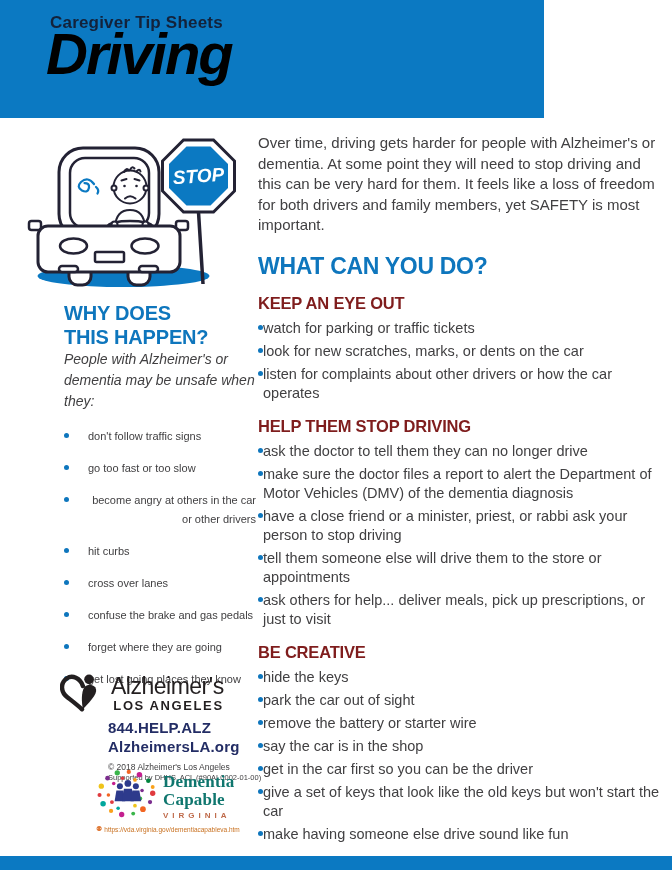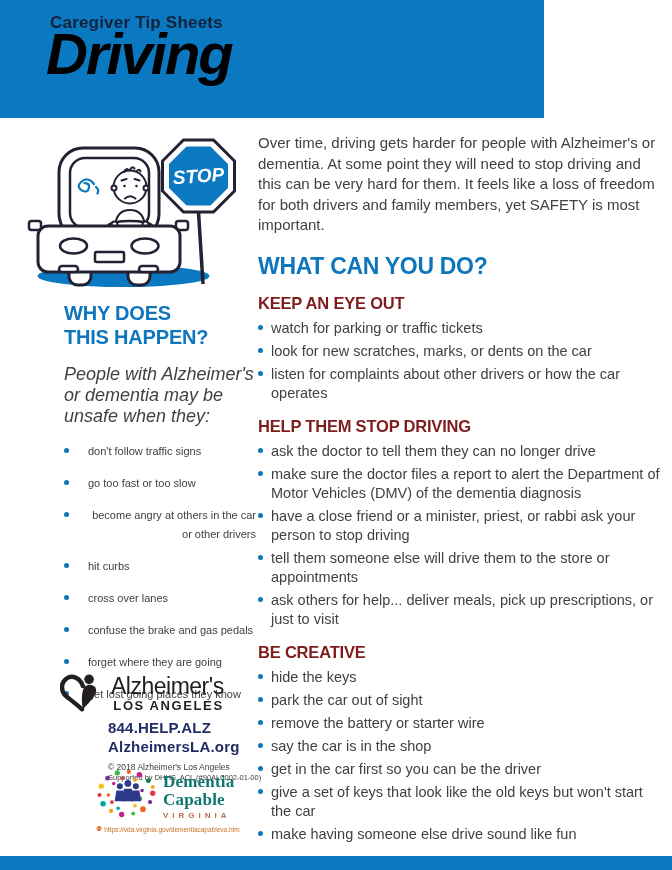--- a/index.html
+++ b/index.html
@@ -14,32 +14,32 @@
   
   .header{position:absolute;left:0;top:0;width:544px;height:118px;background:var(--brand-blue);}
   .eyebrow{position:absolute;left:50px;top:13px;font-size:17px;font-weight:700;color:#13223a;letter-spacing:.2px;}
   .doc-title{position:absolute;left:46px;top:24px;font-size:58px;line-height:60px;font-weight:800;font-style:italic;color:#000000;letter-spacing:-2px;}
   .bottombar{position:absolute;left:0;top:856px;width:672px;height:14px;background:var(--brand-blue);}
   
   .illustration{position:absolute;left:26px;top:126px;width:218px;height:164px;}
   
   .sidebar{position:absolute;left:64px;top:301px;width:192px;}
   .sb-heading{color:var(--heading-blue);font-weight:800;font-size:20px;line-height:24px;letter-spacing:-.2px;}
-  .sb-lead{margin-top:15px;font-style:italic;font-size:18px;line-height:21px;color:#414042;}
+  .sb-lead{font-style:italic;font-size:14px;line-height:21px;color:#414042;}
   .blist{list-style:none;}
   .sb-list{margin-top:15px;}
   .sb-list li{display:flex;gap:19px;margin-bottom:13px;font-size:11px;line-height:19px;text-align:right;}
   .dot{flex:0 0 auto;width:5px;height:5px;border-radius:50%;background:var(--heading-blue);margin-top:6px;}
   
   .main{position:absolute;left:258px;top:133px;width:408px;}
   .intro{font-size:15px;line-height:20.5px;color:#414042;}
   .main-heading{margin-top:17px;color:var(--heading-blue);font-weight:800;font-size:23px;letter-spacing:-.3px;}
   .section-title{margin-top:14px;color:#7f1d1d;font-weight:800;font-size:16.5px;letter-spacing:-.2px;}
   .sec-list{margin-top:6px;}
-  .sec-list li{display:flex;gap:8px;font-size:14.5px;line-height:19px;margin-bottom:4px;color:#414042;}
+  .sec-list li{display:flex;font-size:14.5px;line-height:19px;margin-bottom:4px;color:#414042;}
   
   .logoblock{position:absolute;left:60px;top:672px;width:210px;}
   .logo-row{display:flex;align-items:flex-start;gap:7px;text-align:right;}
   .org-text{padding-top:2px;}
   .org-name{font-size:23px;font-weight:500;color:#231f20;letter-spacing:-.5px;line-height:24px;}
   .org-loc{font-size:13px;font-weight:800;color:#231f20;letter-spacing:1.6px;line-height:15px;}
   .contact{margin-left:48px;margin-top:4px;}
   .phone,.website{font-size:15px;font-weight:800;color:#232d65;line-height:19px;letter-spacing:.2px;}
   .website{cursor:pointer;}
   .copyright{margin-left:48px;margin-top:6px;font-size:8.5px;color:#414042;line-height:11px;}

